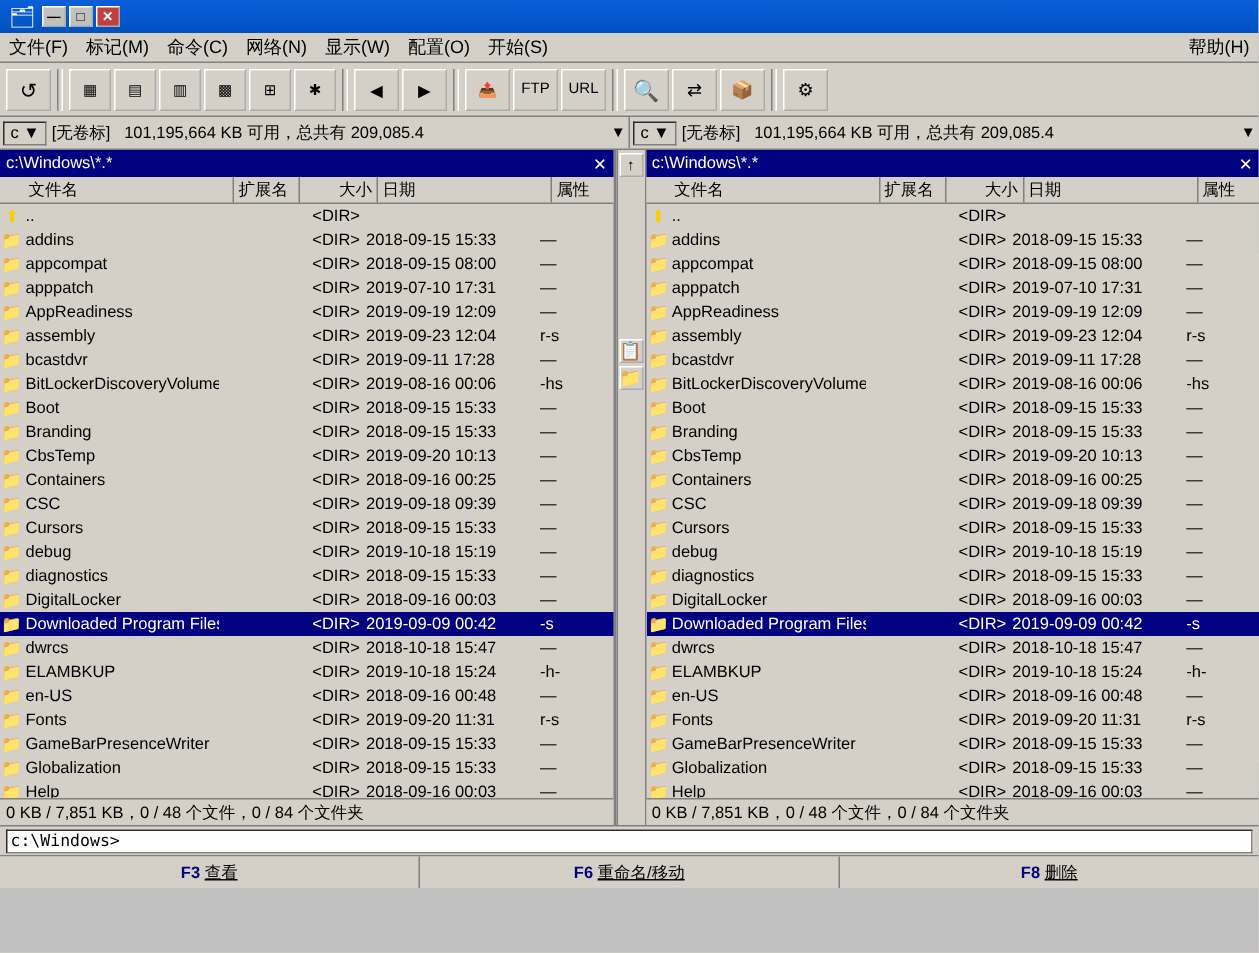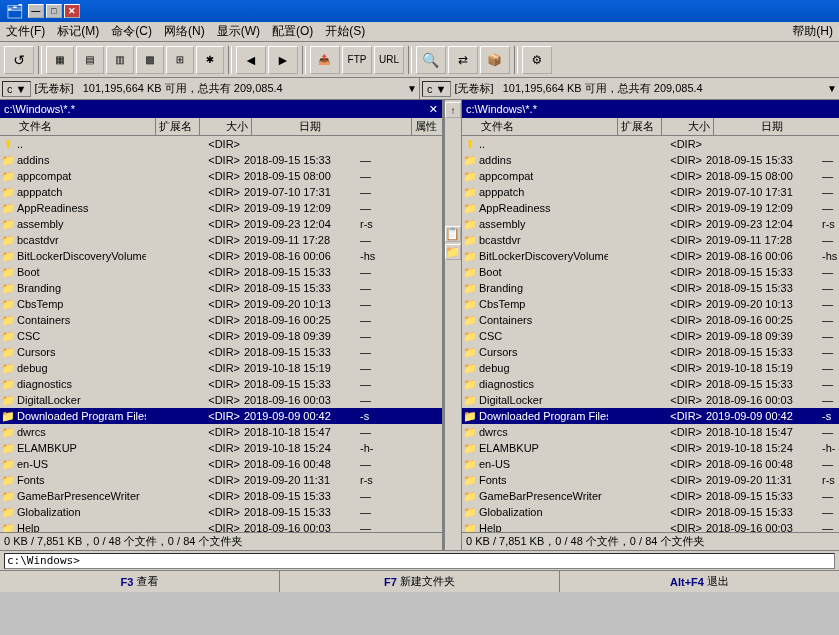--- a/index.html
+++ b/index.html
@@ -130,21 +130,21 @@
       align-items: center;
       cursor: pointer;
       white-space: nowrap;
       overflow: hidden;
     }
     .col-hdr:last-child { border-right: none; }
 
     .col-name { width: 140px; }
     .col-ext { width: 44px; }
     .col-size { width: 52px; justify-content: flex-end; }
-    .col-date { width: 116px; margin-left: 44px; }
+    .col-date { width: 116px; }
     .col-attr { width: 30px; }
 
     
     .file-list {
       flex: 1;
       overflow-y: auto;
       overflow-x: hidden;
       font-size: 11px;
     }
     .file-row {
@@ -208,21 +208,21 @@
       align-items: center;
       justify-content: center;
       font-size: 11px;
       border-right: 1px solid #808080;
       cursor: pointer;
       background: #d4d0c8;
       gap: 3px;
     }
     .fkey:last-child { border-right: none; }
     .fkey-num { color: #000080; font-weight: bold; }
-    .fkey-label { color: black; }
+    .fkey-label { color: black; text-decoration: underline; }
 
     
     .file-list::-webkit-scrollbar { width: 14px; }
     .file-list::-webkit-scrollbar-track { background: #d4d0c8; }
     .file-list::-webkit-scrollbar-thumb { background: #808080; border: 1px outset #fff; }
 
     .btn-area {
       width: 20px;
       background: #d4d0c8;
       display: flex;
@@ -879,20 +879,20 @@
 <div id="cmd-line">
   <input type="text" value="c:\Windows&gt;" style="flex: 1 1 0%; font-size: 11px; font-family: monospace; background: white; border: 1px inset rgb(128, 128, 128); height: 16px; padding: 0px 2px;">
 </div>
 
 <div id="fkeys">
   <div class="fkey">
     <span class="fkey-num">F3</span>
     <span class="fkey-label">查看</span>
   </div>
   <div class="fkey">
-    <span class="fkey-num">F7</span>
-    <span class="fkey-label">新建文件夹</span>
+    <span class="fkey-num">F6</span>
+    <span class="fkey-label">重命名/移动</span>
   </div>
   <div class="fkey">
-    <span class="fkey-num">Alt+F4</span>
-    <span class="fkey-label">退出</span>
+    <span class="fkey-num">F8</span>
+    <span class="fkey-label">删除</span>
   </div>
 </div>
 
 </body></html>

